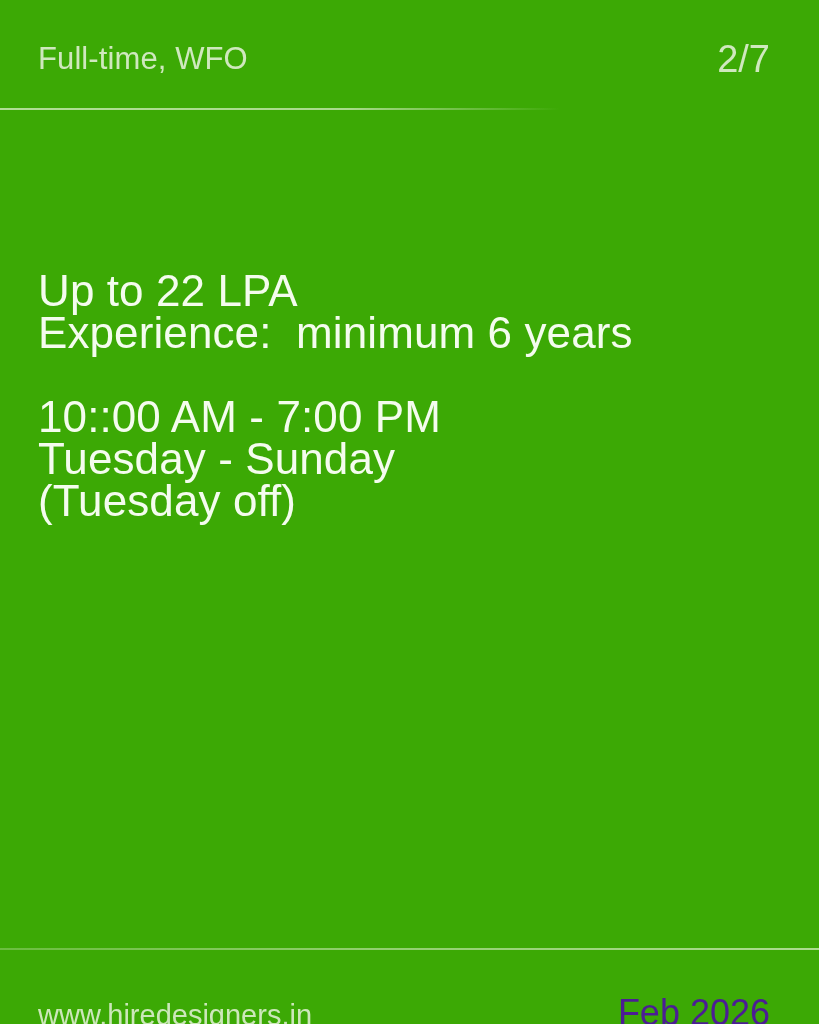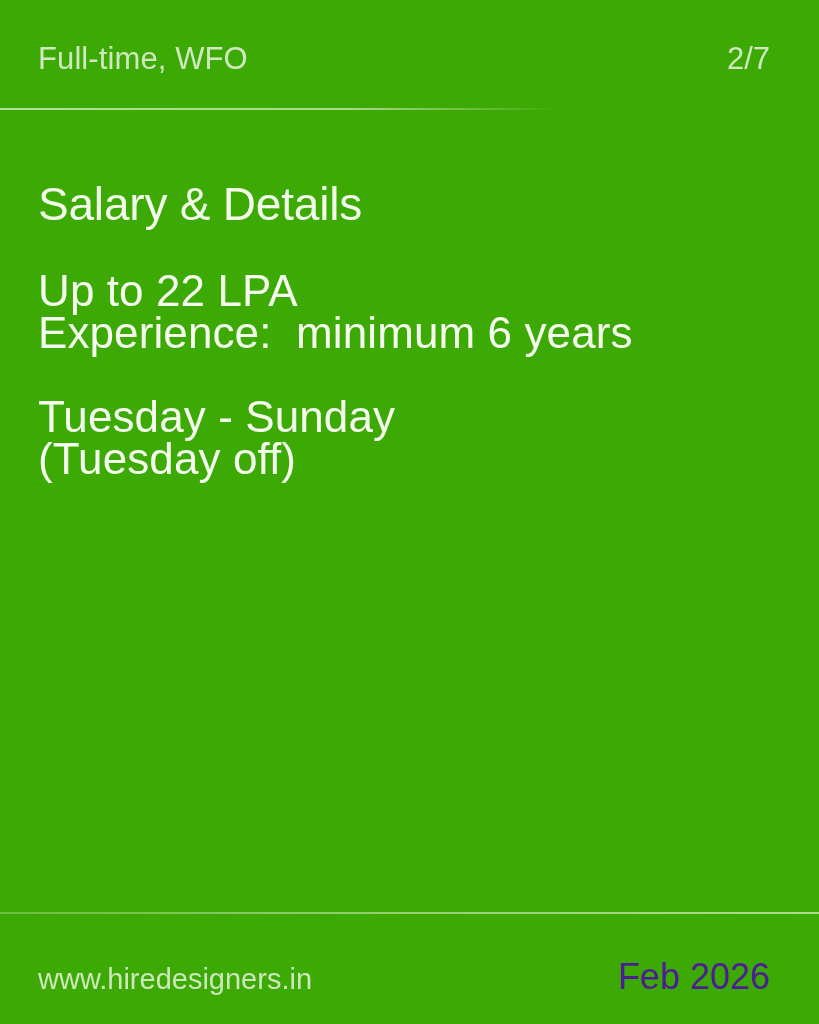--- a/index.html
+++ b/index.html
@@ -37,21 +37,21 @@
     font-size: 31px;
     line-height: 42px;
     letter-spacing: 0.1px;
     color: #CFE8BE;
     white-space: nowrap;
   }
   .header-counter {
     position: absolute;
     right: 49px;
     top: 30px;
-    font-size: 31px;
+    font-size: 38px;
     line-height: 42px;
     color: #CFE8BE;
     white-space: nowrap;
   }
   .header-rule {
     position: absolute;
     left: 0;
     top: 100px;
     width: 560px;
     height: 2px;
@@ -96,23 +96,23 @@
     line-height: 42px;
     color: #F4FCEE;
     white-space: pre;
     letter-spacing: 0.1px;
   }
 
   
   .footer {
     position: absolute;
     left: 0;
-    bottom: 8px;
+    bottom: 0;
     width: 819px;
-    height: 104px;
+    height: 76px;
   }
   .footer-rule {
     position: absolute;
     left: 0;
     top: 0;
     width: 819px;
     height: 2px;
     background: linear-gradient(to right,
                 rgba(216,240,198,0.30) 0%,
                 rgba(216,240,198,0.55) 45%,
@@ -143,28 +143,28 @@
 <div class="slide">
 
   <div class="header">
     <div class="header-label">Full-time, WFO</div>
     <div class="header-counter">2/7</div>
     <div class="header-rule"></div>
   </div>
 
   <div class="content">
 
-    <h1 class="title">Salary &amp; Details</h1>
 
     <div class="block block-salary">
       <div class="line">Up to 22 LPA</div>
       <div class="line">Experience:  minimum 6 years</div>
     </div>
 
     <div class="block block-schedule">
+      <div class="line">10::00 AM - 7:00 PM</div>
       <div class="line">Tuesday - Sunday</div>
       <div class="line">(Tuesday off)</div>
     </div>
 
 
   </div>
 
   <div class="footer">
     <div class="footer-rule"></div>
     <div class="footer-site">www.hiredesigners.in</div>

